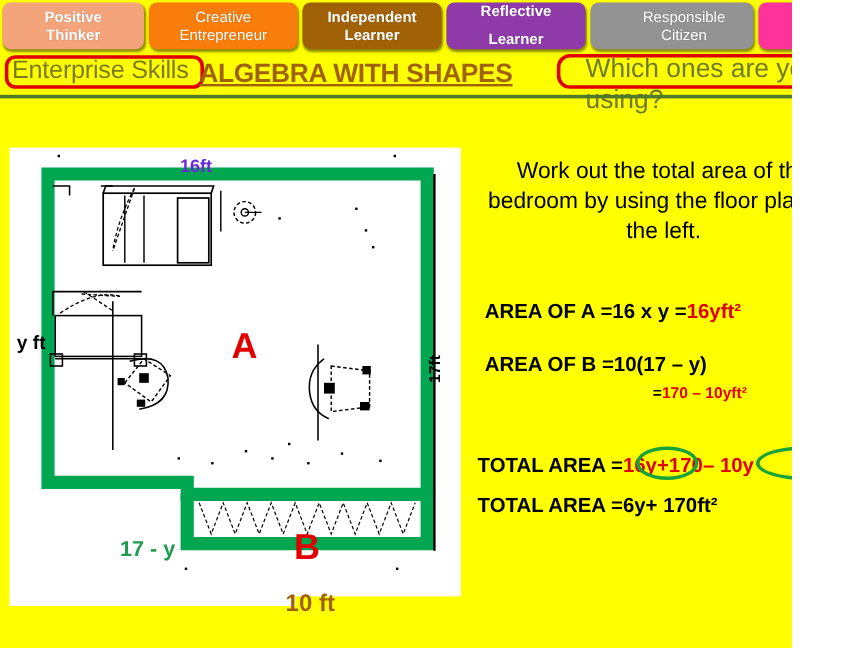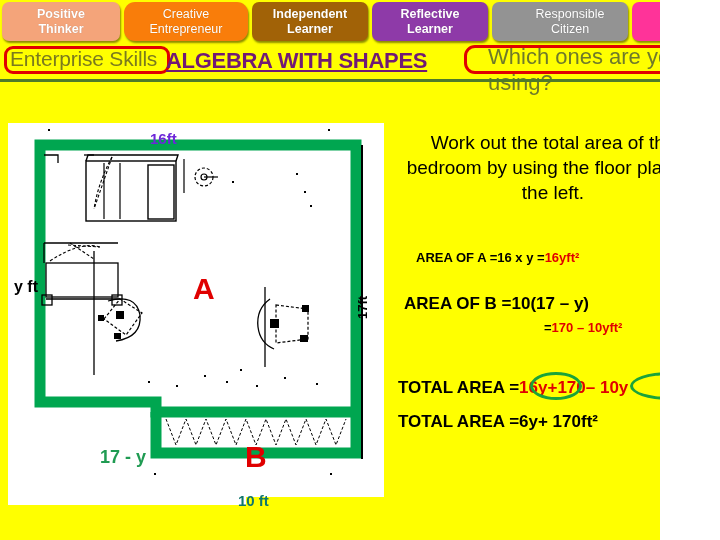--- a/index.html
+++ b/index.html
@@ -37,23 +37,23 @@
     color: #ffffff;
     font-weight: bold;
     font-size: 12.5px;
     line-height: 15px;
     text-align: center;
     box-shadow: 1px 2px 2px rgba(0,0,0,0.45);
     text-shadow: 0 0 1px rgba(0,0,0,0.25);
   }
   .skill span { display: block; white-space: nowrap; }
   .skill-0 { width: 118px; background: #f4a47a; }
-  .skill-1 { width: 124px; background: #f97d0a; font-weight: normal; border-radius: 11px; }
+  .skill-1 { width: 124px; background: #f97d0a; font-weight: normal; }
   .skill-2 { width: 116px; background: #a16207; }
-  .skill-3 { width: 116px; background: #8e3aa8; }
+  .skill-3 { width: 116px; background: #8e3aa8; justify-content: space-between; }
   .skill-4 { width: 116px; background: #939393; font-weight: normal; padding-left: 20px; }
   .skill-5 { width: 110px; background: #ff3399; }
 
   
   .enterprise-box {
     position: absolute;
     left: 4px; top: 46px;
     width: 166px; height: 28px;
     border: 3px solid #e00000;
     border-radius: 9px;
@@ -66,21 +66,21 @@
     font-size: 21px;
     color: #7b7b1e;
     letter-spacing: -0.2px;
     white-space: nowrap;
   }
   .algebra-title {
     position: absolute;
     left: 166px; top: 48px;
     font-size: 22px;
     font-weight: bold;
-    color: #701a75;
+    color: #a16207;
     text-decoration: underline;
     white-space: nowrap;
     letter-spacing: -0.3px;
   }
   .which-box {
     position: absolute;
     left: 464px; top: 45px;
     width: 252px; height: 29px;
     border: 3px solid #e00000;
     border-radius: 11px;
@@ -141,21 +141,21 @@
   .dim-right {
     position: absolute;
     left: 351px; top: 300px;
     font-size: 13px; font-weight: bold; color: #000;
     transform: rotate(-90deg);
     transform-origin: center center;
   }
   .dim-bottom {
     position: absolute;
     left: 238px; top: 492px;
-    font-size: 15px; font-weight: bold; color: #0f766e;
+    font-size: 20px; font-weight: bold; color: #a16207;
   }
   .label-17y {
     position: absolute;
     left: 100px; top: 447px;
     font-size: 18px; font-weight: bold; color: #1f9b52;
   }
   .room-a-label {
     position: absolute;
     left: 193px; top: 272px;
     font-size: 30px; font-weight: bold; color: #e00000;
@@ -178,21 +178,21 @@
     text-align: center;
     line-height: 25px;
   }
   .eq {
     position: absolute;
     font-weight: bold;
     color: #000000;
     white-space: nowrap;
   }
   .eq .hl { color: #e00000; }
-  .eq-a    { left: 416px; top: 250px; font-size: 13px; }
+  .eq-a    { left: 404px; top: 250px; font-size: 17px; }
   .eq-b1   { left: 404px; top: 294px; font-size: 17px; }
   .eq-b2   { left: 544px; top: 320px; font-size: 13px; }
   .eq-tot1 { left: 398px; top: 378px; font-size: 17px; }
   .eq-tot2 { left: 398px; top: 412px; font-size: 17px; }
   .ellipse {
     position: absolute;
     border: 3px solid #1aa33a;
     border-radius: 50%;
     box-sizing: border-box;
     pointer-events: none;

